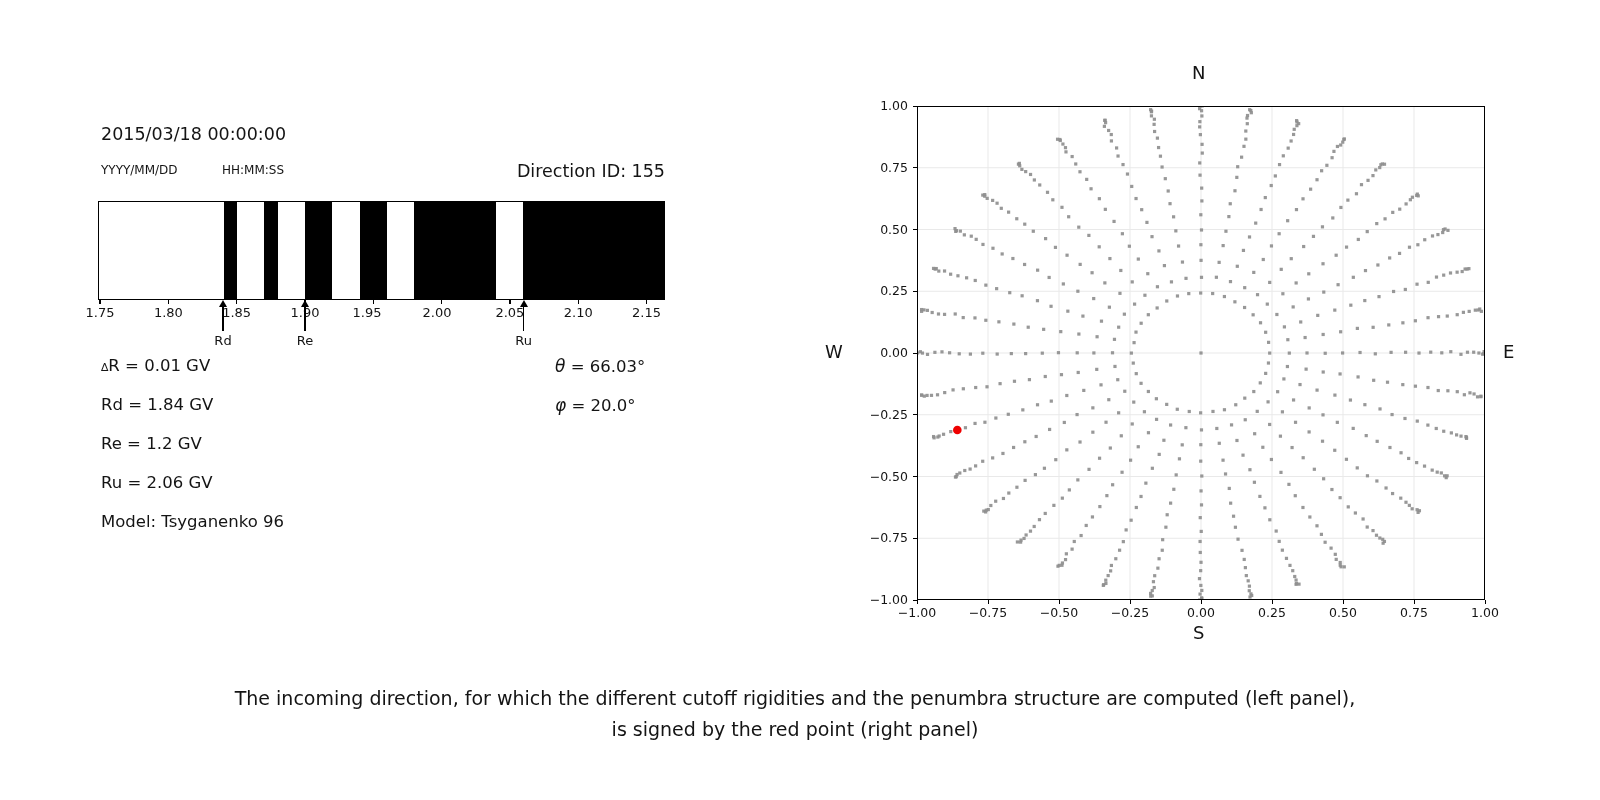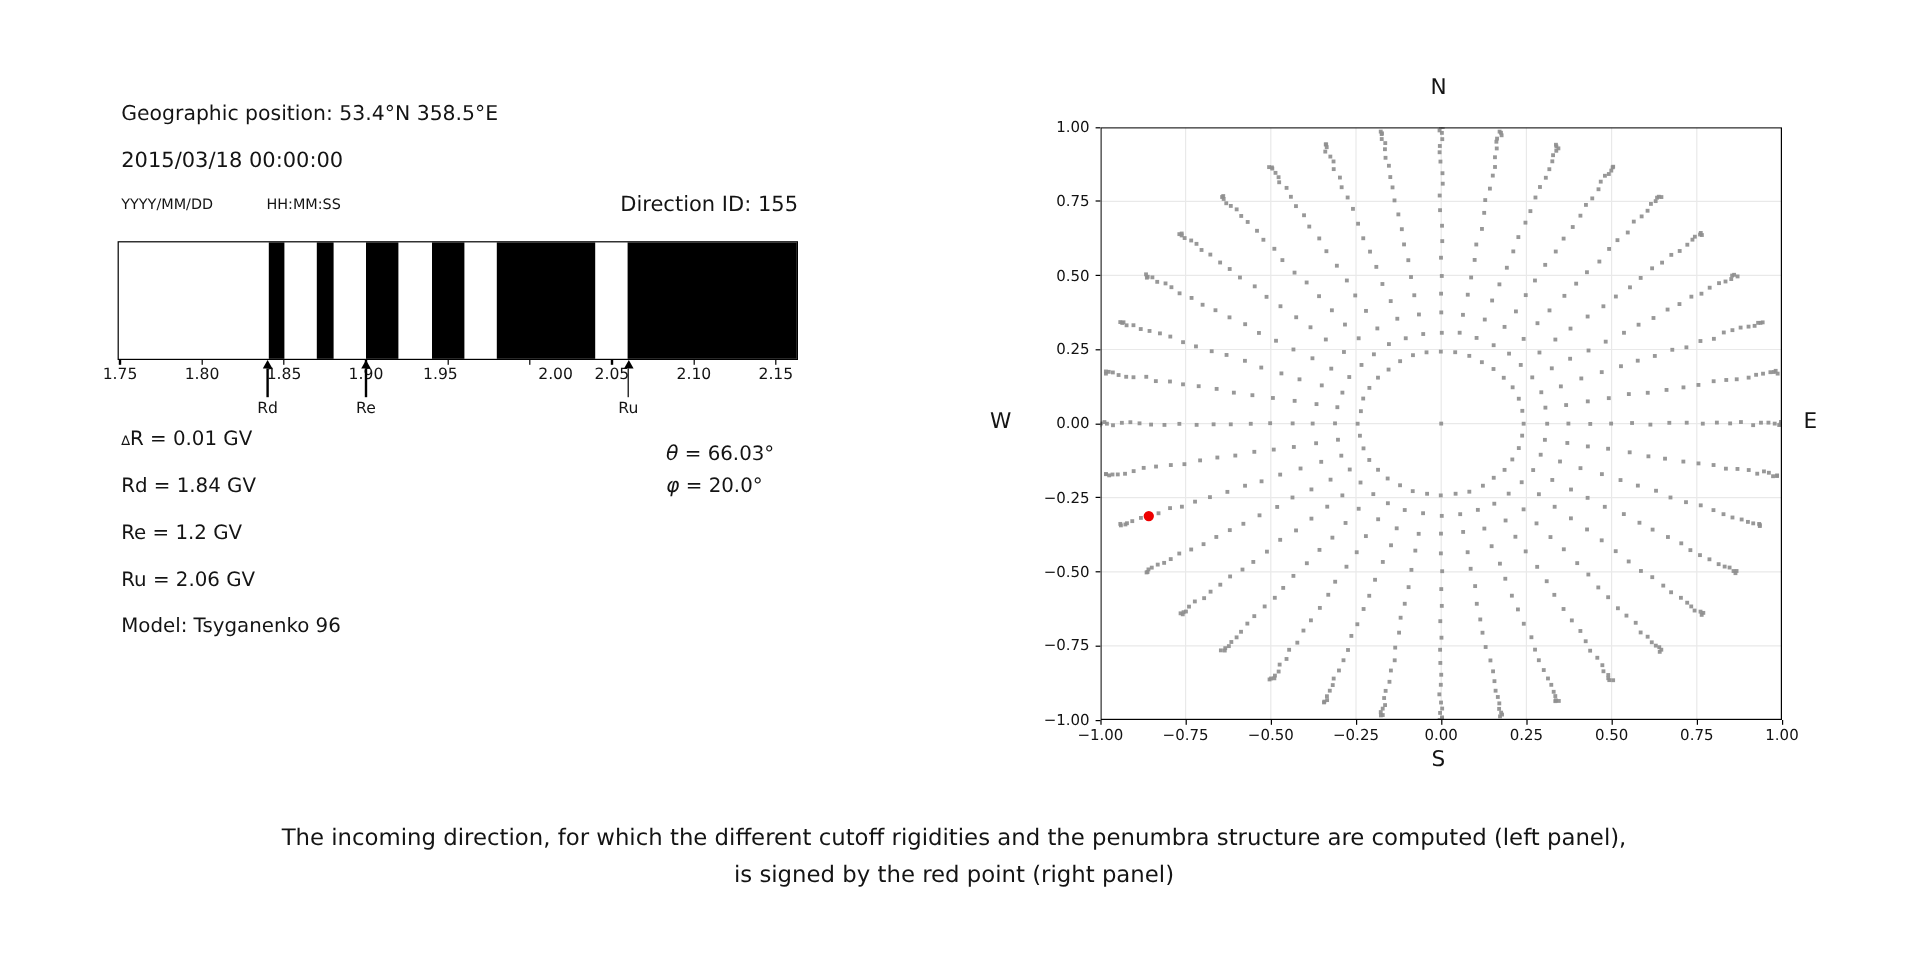--- a/index.html
+++ b/index.html
@@ -39,21 +39,20 @@
   
   .cap1{left:5px;top:687px;width:1580px;text-align:center;font-size:19px;}
   .cap2{left:5px;top:718px;width:1580px;text-align:center;font-size:19px;}
   .credit{left:5px;top:755px;width:1565px;text-align:center;font-size:11px;}
 </style>
 </head>
 <body>
 
 <div class="canvas">
 
-  <div class="abs geo">Geographic position: 53.4°N 358.5°E</div>
   <div class="abs datetime">2015/03/18 00:00:00</div>
   <div class="abs fmt fmt-date">YYYY/MM/DD</div>
   <div class="abs fmt fmt-time">HH:MM:SS</div>
   <div class="abs dirid">Direction ID: 155</div>
 
   <div class="abs penumbra-box" id="penumbra-box">
       <div class="band" style="left: 22.0482%; width: 2.40964%; background: rgb(0, 0, 0);"></div>
       <div class="band" style="left: 29.2771%; width: 2.40964%; background: rgb(0, 0, 0);"></div>
       <div class="band" style="left: 36.506%; width: 4.81928%; background: rgb(0, 0, 0);"></div>
       <div class="band" style="left: 46.1446%; width: 4.81928%; background: rgb(0, 0, 0);"></div>
@@ -65,21 +64,21 @@
       <div class="plab" style="left: 100.049px;">1.75</div>
       <div class="ptick" style="left: 167.763px;"></div>
       <div class="plab" style="left: 168.363px;">1.80</div>
       <div class="ptick" style="left: 236.076px;"></div>
       <div class="plab" style="left: 236.676px;">1.85</div>
       <div class="ptick" style="left: 304.389px;"></div>
       <div class="plab" style="left: 304.989px;">1.90</div>
       <div class="ptick" style="left: 372.702px;"></div>
       <div class="plab" style="left: 367px;">1.95</div>
       <div class="ptick" style="left: 441.016px;"></div>
-      <div class="plab" style="left: 463px;">2.00</div>
+      <div class="plab" style="left: 437px;">2.00</div>
       <div class="ptick" style="left: 509.329px;"></div>
       <div class="plab" style="left: 509.929px;">2.05</div>
       <div class="ptick" style="left: 577.642px;"></div>
       <div class="plab" style="left: 578.242px;">2.10</div>
       <div class="ptick" style="left: 645.955px;"></div>
       <div class="plab" style="left: 646.555px;">2.15</div>
       <div class="astem" style="left: 222.363px;"></div>
       <div class="ahead" style="left: 219.013px;"></div>
       <div class="alab" style="left: 223.013px;">Rd</div>
       <div class="astem" style="left: 304.339px;"></div>
@@ -91,21 +90,21 @@
     </div>
 
   <div id="left-values">
       <div class="vrow" style="top: 356px;"><span class="sym-delta">∆</span>R = 0.01 GV</div>
       <div class="vrow" style="top: 395px;">Rd = 1.84 GV</div>
       <div class="vrow" style="top: 434px;">Re = 1.2 GV</div>
       <div class="vrow" style="top: 473px;">Ru = 2.06 GV</div>
       <div class="vrow" style="top: 512px;">Model: Tsyganenko 96</div>
     </div>
   <div id="greek-values">
-      <div class="grow" style="top: 368px;"><span class="sym-greek">θ</span> = 66.03°</div>
+      <div class="grow" style="top: 356px;"><span class="sym-greek">θ</span> = 66.03°</div>
       <div class="grow" style="top: 395px;"><span class="sym-greek">φ</span> = 20.0°</div>
     </div>
 
   <div class="abs rplot">
     <svg id="scatter-svg" width="568" height="494" viewBox="0 0 568 494">
         <g>
           <line x1="0" y1="0" x2="0" y2="494" stroke="#e9e9e9" stroke-width="1"></line>
           <line x1="71" y1="0" x2="71" y2="494" stroke="#e9e9e9" stroke-width="1"></line>
           <line x1="142" y1="0" x2="142" y2="494" stroke="#e9e9e9" stroke-width="1"></line>
           <line x1="213" y1="0" x2="213" y2="494" stroke="#e9e9e9" stroke-width="1"></line>

